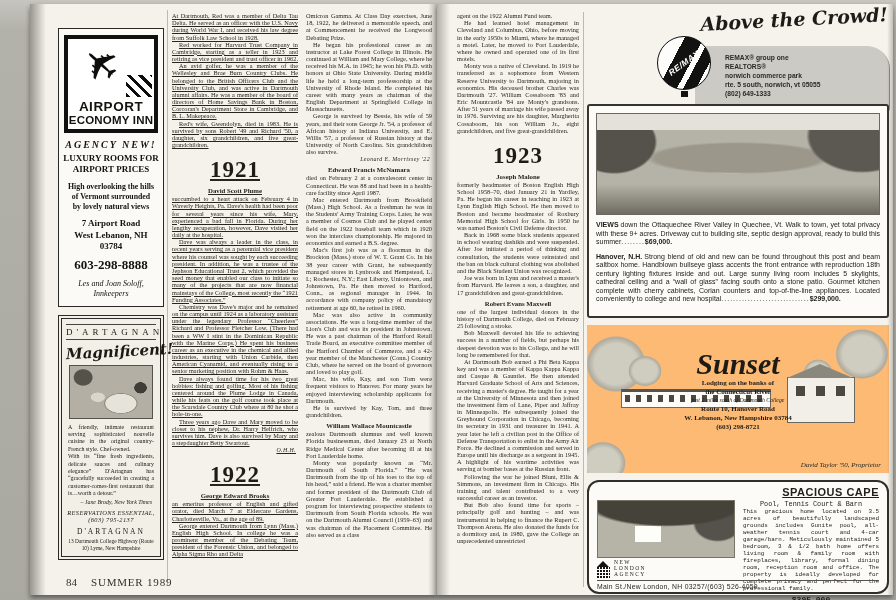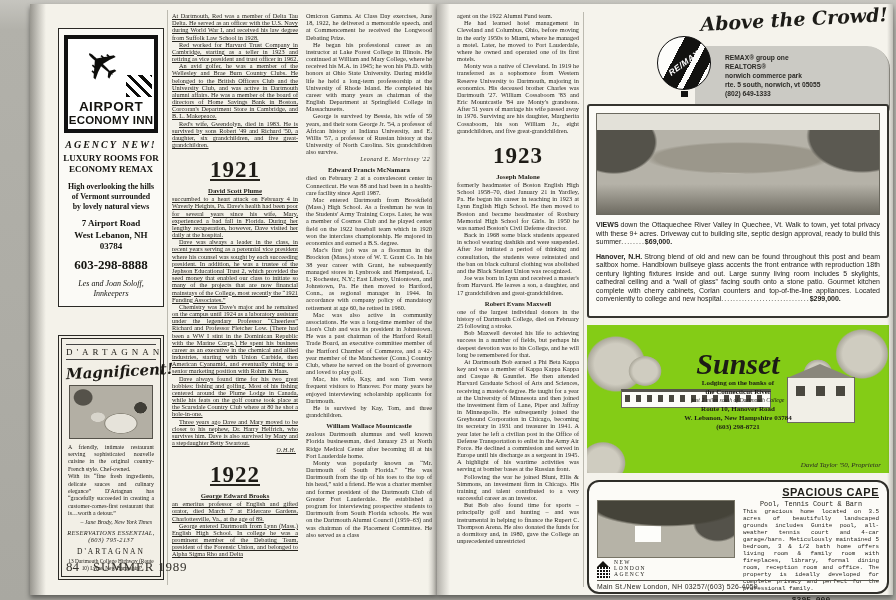--- a/index.html
+++ b/index.html
@@ -21,40 +21,40 @@
   .op{font-size:6.3px;line-height:1.14;text-align:justify;text-indent:7px;margin:0;}
   .noind{text-indent:0;}
   .oyear{font-family:"Liberation Serif",serif;font-size:23px;font-weight:700;text-align:center;margin:9px 0 3px;letter-spacing:1px;color:#1e1c17;}
   .oname{font-size:6.8px;font-weight:700;text-align:center;margin:4px 0 1px;}
   .osig{font-size:5.9px;text-align:right;letter-spacing:.4px;margin:1px 2px 2px 0;font-style:italic;}
   .colrule{position:absolute;top:6px;bottom:10px;width:1px;background:#bcbab0;}
   .rule-left{left:137px;}
   .rule-right{left:146px;}
 
   
-  .folio{position:absolute;left:36px;bottom:20px;font-size:13px;color:#33312b;}
+  .folio{position:absolute;left:36px;bottom:7px;font-size:11px;color:#33312b;}
   .folio .issue{margin-left:14px;letter-spacing:.8px;}
 
   
   .adcol{position:absolute;left:28px;top:24px;width:106px;}
   .ad-airport{border:1px solid #2a2925;background:#fbfaf6;padding:5px 4px 6px;text-align:center;color:#14130f;}
   .airlogo{border:4px solid #111;width:86px;margin:1px auto 4px;background:#fff;padding:2px 0 3px;position:relative;overflow:hidden;}
   .plane-wrap{height:58px;position:relative;}
   .plane{position:absolute;left:14px;top:2px;font-family:"DejaVu Sans",sans-serif;font-size:44px;color:#0d0d0b;transform:scaleX(-1) rotate(-42deg);line-height:1;}
   .trail{position:absolute;right:2px;bottom:2px;width:26px;height:22px;background:repeating-linear-gradient(45deg,#0d0d0b 0 3px,transparent 3px 8px);}
   .airlogo .l1{font-family:"Liberation Sans",sans-serif;font-weight:700;font-size:13.5px;letter-spacing:.5px;}
   .airlogo .l2{font-family:"Liberation Sans",sans-serif;font-weight:700;font-size:11.5px;letter-spacing:.2px;}
   .brandnew{font-style:italic;font-size:10px;letter-spacing:2px;margin:6px 0 3px;font-weight:700;}
   .lux{font-weight:700;font-size:9px;line-height:1.25;}
   .air-body{font-size:7.8px;font-weight:700;line-height:1.3;margin:6px 4px;}
   .air-addr{font-weight:700;font-size:9px;line-height:1.3;}
   .air-phone{font-weight:700;font-size:13px;margin:4px 0 6px;}
   .air-inn{font-size:8px;font-style:italic;line-height:1.3;}
 
-  .ad-dart{border:1px solid #2a2925;outline:1px solid #2a2925;outline-offset:-4px;background:#f2efe6;margin-top:28px;padding:8px 7px 6px;text-align:center;color:#1c1a15;}
+  .ad-dart{border:1px solid #2a2925;outline:1px solid #2a2925;outline-offset:-4px;background:#f2efe6;margin-top:8px;padding:8px 7px 6px;text-align:center;color:#1c1a15;}
   .dart-title{font-size:9px;letter-spacing:4px;border-top:1px solid #444;border-bottom:1px solid #444;padding:2px 0;}
   .dart-script{font-family:"DejaVu Serif",serif;font-style:italic;font-weight:700;font-size:15px;transform:rotate(-3deg);margin:3px 0 4px;}
   .dart-photo{width:82px;height:52px;margin:0 auto 5px;border:1px solid #55524a;background:#b3afa4;background-image:radial-gradient(26px 16px at 62% 72%,#e6e3da 58%,#8c887c 62%,transparent 66%),radial-gradient(10px 9px at 86% 42%,#3f3d36 60%,transparent 65%),radial-gradient(16px 14px at 16% 22%,#55524a 55%,transparent 62%),radial-gradient(12px 8px at 34% 60%,#d8d5cc 55%,transparent 62%);}
   .dart-body{font-size:5.9px;line-height:1.25;text-align:justify;margin:0 2px;}
   .dart-credit{font-size:5.9px;font-style:italic;text-align:right;margin:2px 4px 4px 0;}
   .dart-res{font-size:6.4px;font-style:italic;letter-spacing:.4px;}
   .dart-name{font-size:7.5px;letter-spacing:2px;margin-top:4px;}
   .dart-addr{font-size:5.4px;line-height:1.3;margin-top:2px;}
 
   
@@ -67,21 +67,21 @@
   .balloon-env{width:52px;height:52px;border-radius:50%;border:1px solid #111;margin:0 auto;position:relative;overflow:hidden;background:linear-gradient(118deg,#fdfdfb 34%,#121210 34% 58%,#fdfdfb 58% 66%,#121210 66% 82%,#fdfdfb 82%);}
   .balloon-txt{position:absolute;top:21px;left:2px;width:48px;transform:rotate(-36deg);color:#fff;font-family:"Liberation Sans",sans-serif;font-style:italic;font-weight:700;font-size:8.5px;letter-spacing:.5px;}
   .balloon-basket{width:7px;height:6px;background:#121210;margin:1px auto 0;}
   .rx-box{position:absolute;top:98px;left:0;right:0;bottom:0;border:2px solid #35342f;border-radius:3px;background:#fcfbf7;padding:7px 7px 5px;}
   .rx-photo{height:100px;border:1px solid #6b695f;background:#b5b2a8;background-image:linear-gradient(180deg,#e3e1d9 0 16%,rgba(0,0,0,0) 16%),radial-gradient(70px 52px at 6% 28%,#54524a 58%,transparent 62%),radial-gradient(90px 60px at 94% 22%,#5b5951 58%,transparent 62%),radial-gradient(150px 26px at 50% 44%,#9b978b 55%,transparent 62%),radial-gradient(60px 14px at 48% 52%,#d9d6cd 50%,transparent 58%),linear-gradient(180deg,rgba(0,0,0,0) 70%,#6e6b61 100%);}
   .rx-listing{font-family:"Liberation Sans",sans-serif;font-size:7px;line-height:1.22;text-align:justify;margin:6px 0 0;color:#23221e;}
   .rx-listing b{margin-right:2px;}
   .dots{letter-spacing:1px;}
   .rx-footer{font-family:"Liberation Sans",sans-serif;font-weight:700;font-size:8.6px;text-align:center;margin-top:5px;}
 
-  .sunset{position:relative;height:148px;margin-top:7px;background:#84cc16;overflow:hidden;color:#1c1b16;}
+  .sunset{position:relative;height:148px;margin-top:7px;background:#fdba74;overflow:hidden;color:#1c1b16;}
   .tree{position:absolute;border-radius:50%;background:radial-gradient(closest-side,#cfccc0 55%,#aeab9e 72%,transparent 76%);}
   .t1{left:-10px;top:2px;width:78px;height:74px;}
   .t2{right:-8px;top:-4px;width:70px;height:66px;}
   .t3{left:36px;top:26px;width:44px;height:40px;}
   .t4{right:52px;top:30px;width:38px;height:36px;}
   .t5{left:-14px;bottom:-18px;width:60px;height:56px;}
   .motel{position:absolute;left:34px;top:64px;width:148px;height:15px;background:#fdfcf8;border:1px solid #6b695f;border-top:3px solid #55534b;}
   .motel-windows{height:7px;margin:3px 3px 0;background:repeating-linear-gradient(90deg,#4a4840 0 5px,transparent 5px 11px);}
   .shouse{position:absolute;right:34px;top:52px;width:66px;height:44px;background:#f1efe7;border:1px solid #6b695f;}
   .shouse::before{content:"";position:absolute;top:-14px;left:-1px;border-left:33px solid transparent;border-right:33px solid transparent;border-bottom:14px solid #8a877c;}
@@ -121,21 +121,21 @@
         <div class="airlogo">
           <div class="plane-wrap">
             <span class="plane">✈</span>
             <span class="trail"></span>
           </div>
           <div class="l1">AIRPORT</div>
           <div class="l2">ECONOMY INN</div>
         </div>
         <div class="brandnew">AGENCY NEW!</div>
         <div class="lux">LUXURY ROOMS FOR</div>
-        <div class="lux">ECONOMY REMAX</div>
+        <div class="lux">AIRPORT PRICES</div>
         <div class="air-body">High overlooking the hills of Vermont surrounded by lovely natural views</div>
         <div class="air-addr">7 Airport Road</div>
         <div class="air-addr">West Lebanon, NH 03784</div>
         <div class="air-phone">603-298-8888</div>
         <div class="air-inn">Les and Joan Soloff,</div>
         <div class="air-inn">Innkeepers</div>
       </div>
 
       <div class="ad-dart">
         <div class="dart-title">D'ARTAGNAN</div>

